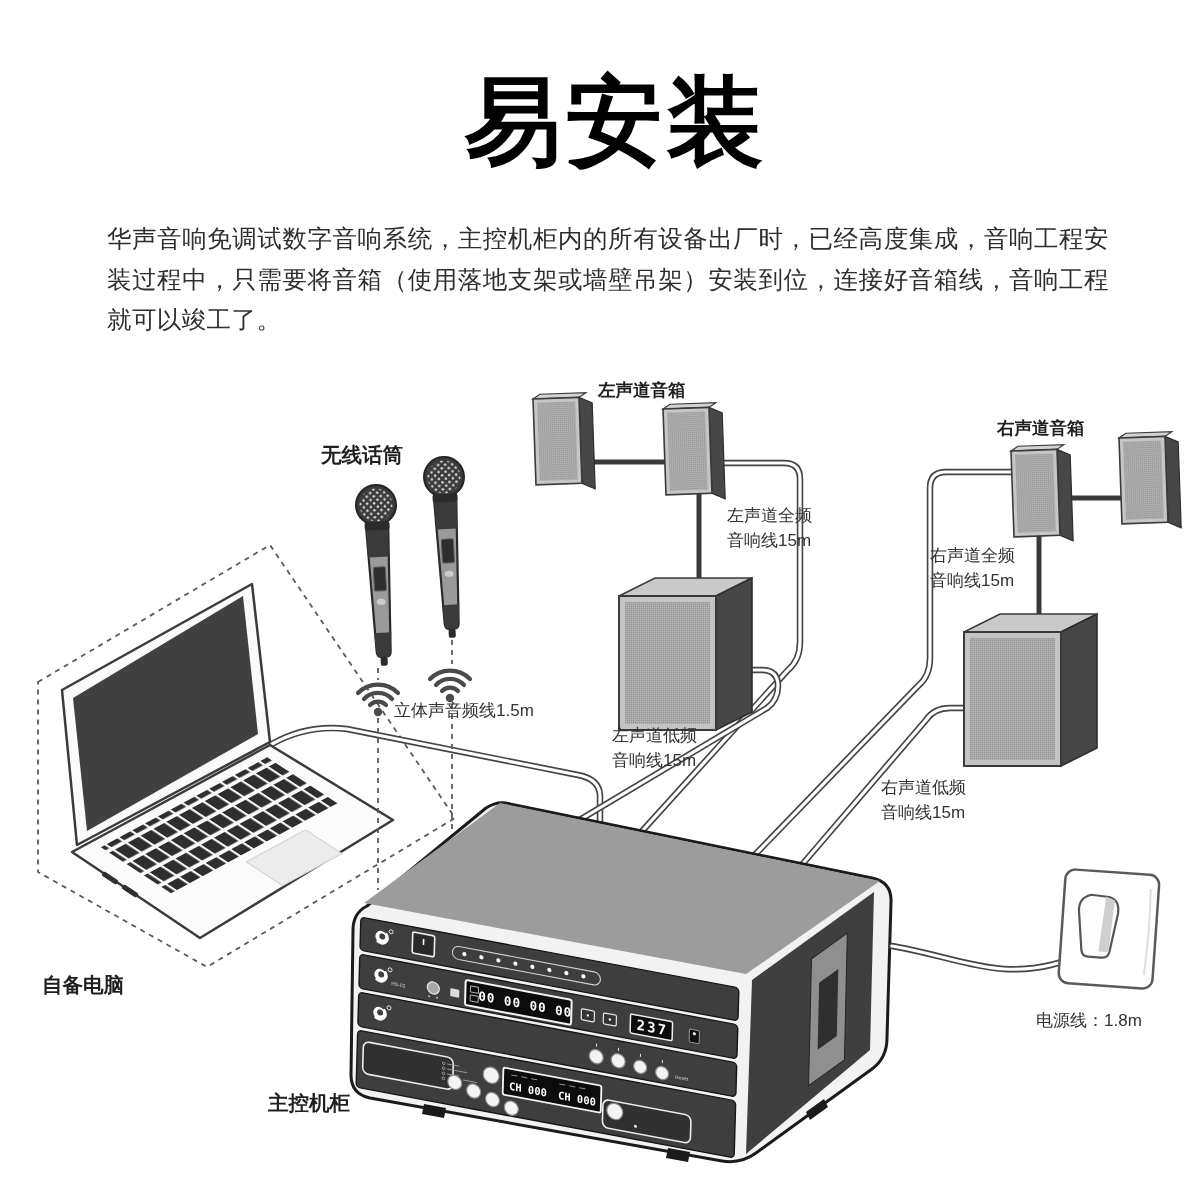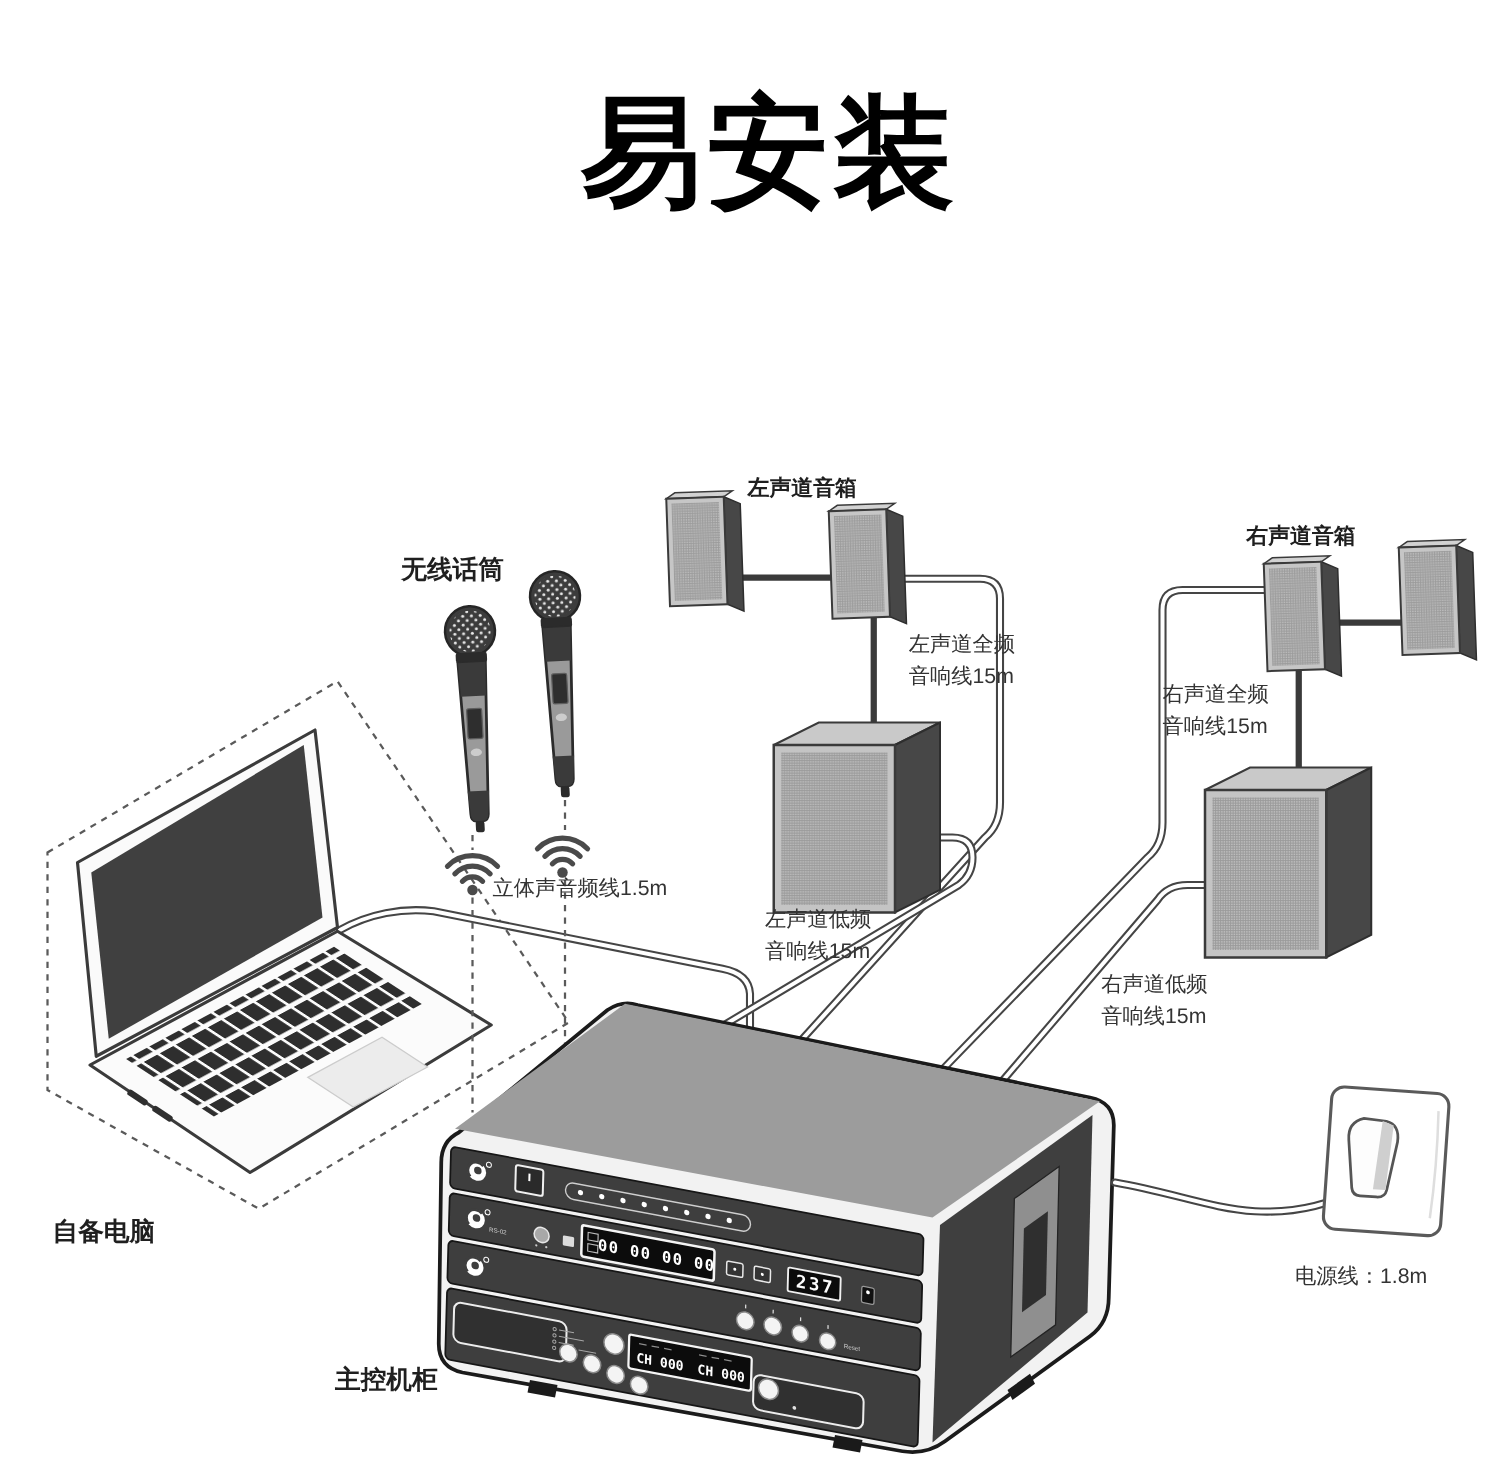--- a/index.html
+++ b/index.html
@@ -23,20 +23,21 @@
   .wire {stroke:#3a3a3a;stroke-width:5;fill:none;}
   .dashline{stroke:#5a5a5a;stroke-width:1.8;stroke-dasharray:5 5;fill:none;}
   .wifi-arc{stroke:#4a4a4a;stroke-width:4.2;fill:none;stroke-linecap:round;}
 </style>
 </head>
 <body>
 
 <div id="stage">
 
   <h1 id="main-title">易安装</h1>
+  <div id="intro">华声音响免调试数字音响系统，主控机柜内的所有设备出厂时，已经高度集成，音响工程安装过程中，只需要将音箱（使用落地支架或墙壁吊架）安装到位，连接好音箱线，音响工程就可以竣工了。</div>
 
   <svg width="1200" height="1180" viewBox="0 0 1200 1180">
     <defs>
       <pattern id="grille" width="4" height="4" patternUnits="userSpaceOnUse">
         <rect width="4" height="4" fill="#bdbdbd"></rect>
         <path d="M0,0.5 H4 M0,2.5 H4" stroke="#9b9b9b" stroke-width="0.8"></path>
         <path d="M0.5,0 V4 M2.5,0 V4" stroke="#9b9b9b" stroke-width="0.8"></path>
       </pattern>
       <pattern id="micdots" width="7" height="7" patternUnits="userSpaceOnUse">
         <rect width="7" height="7" fill="#3c3c3c"></rect>

